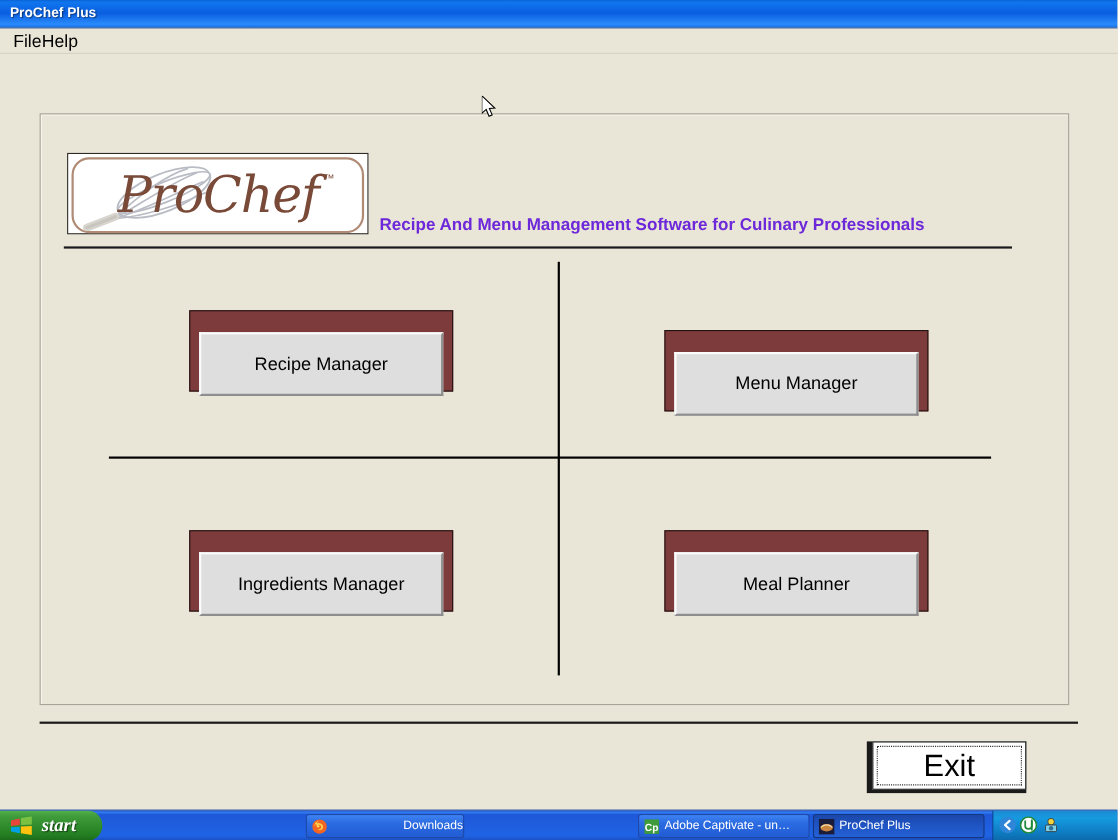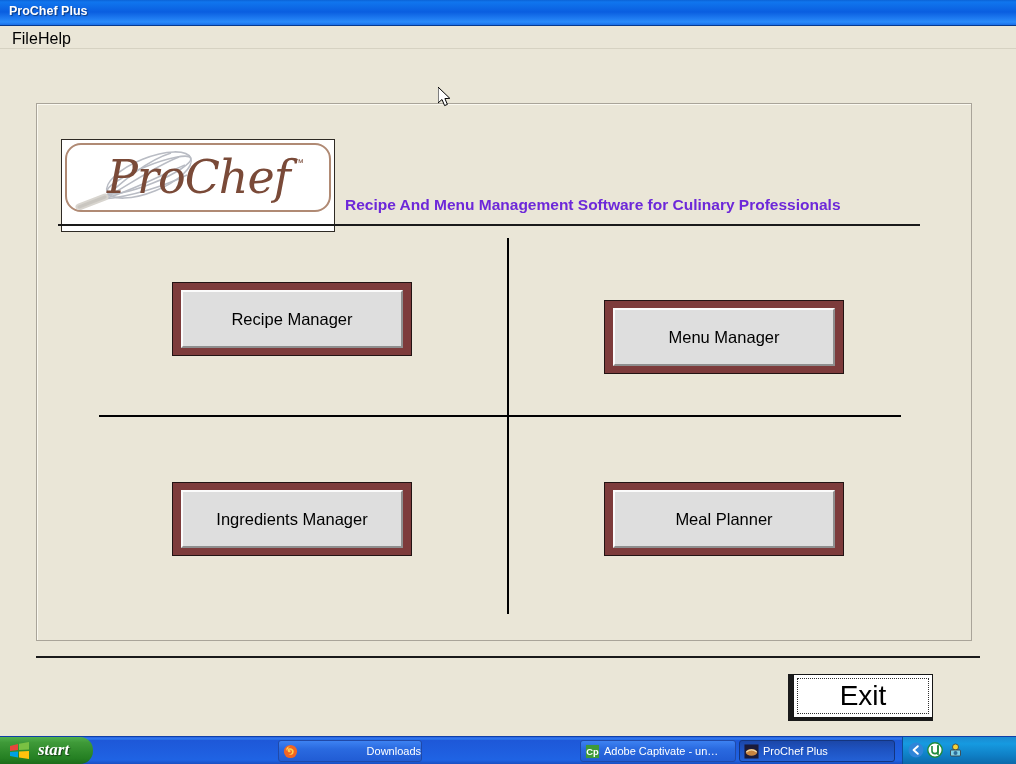--- a/index.html
+++ b/index.html
@@ -41,21 +41,21 @@
   #main-panel{
     position:absolute;left:36px;top:103px;width:936px;height:538px;
     background:#eae6d7;
     border:1px solid #a9a499;
     box-sizing:border-box;
     box-shadow:inset 1px 1px 0 #fbf9f0;
   }
 
   
   #logo-box{
-    position:absolute;left:61px;top:139px;width:274px;height:93px;
+    position:absolute;left:61px;top:139px;width:274px;height:74px;
     background:#ffffff;
     border:1px solid #2e2a24;
     box-sizing:border-box;
   }
   #logo-inner{
     position:absolute;left:3px;top:3px;width:266px;height:69px;
     border:2px solid #b08a74;border-radius:16px;background:#fff;
     box-sizing:border-box;overflow:hidden;
   }
   #logo-svg{position:absolute;left:0;top:0;}
@@ -104,20 +104,21 @@
     width:100%;height:100%;
     background:#dedede;
     border-top:2px solid #fbfbfb;
     border-left:2px solid #fbfbfb;
     border-right:2px solid #8e8e8e;
     border-bottom:2px solid #8e8e8e;
     box-sizing:border-box;
     display:flex;align-items:center;justify-content:center;
     font-size:16.5px;color:#000;
     white-space:nowrap;
+    margin-top:12px;
   }
   #frame-recipe-manager{left:172px;top:282px;}
   #frame-menu-manager{left:604px;top:300px;}
   #frame-ingredients-manager{left:172px;top:482px;}
   #frame-meal-planner{left:604px;top:482px;}
 
   
   #bottom-rule{
     position:absolute;left:36px;top:656px;width:944px;height:0;
     border-top:2px solid #1a1a1a;

